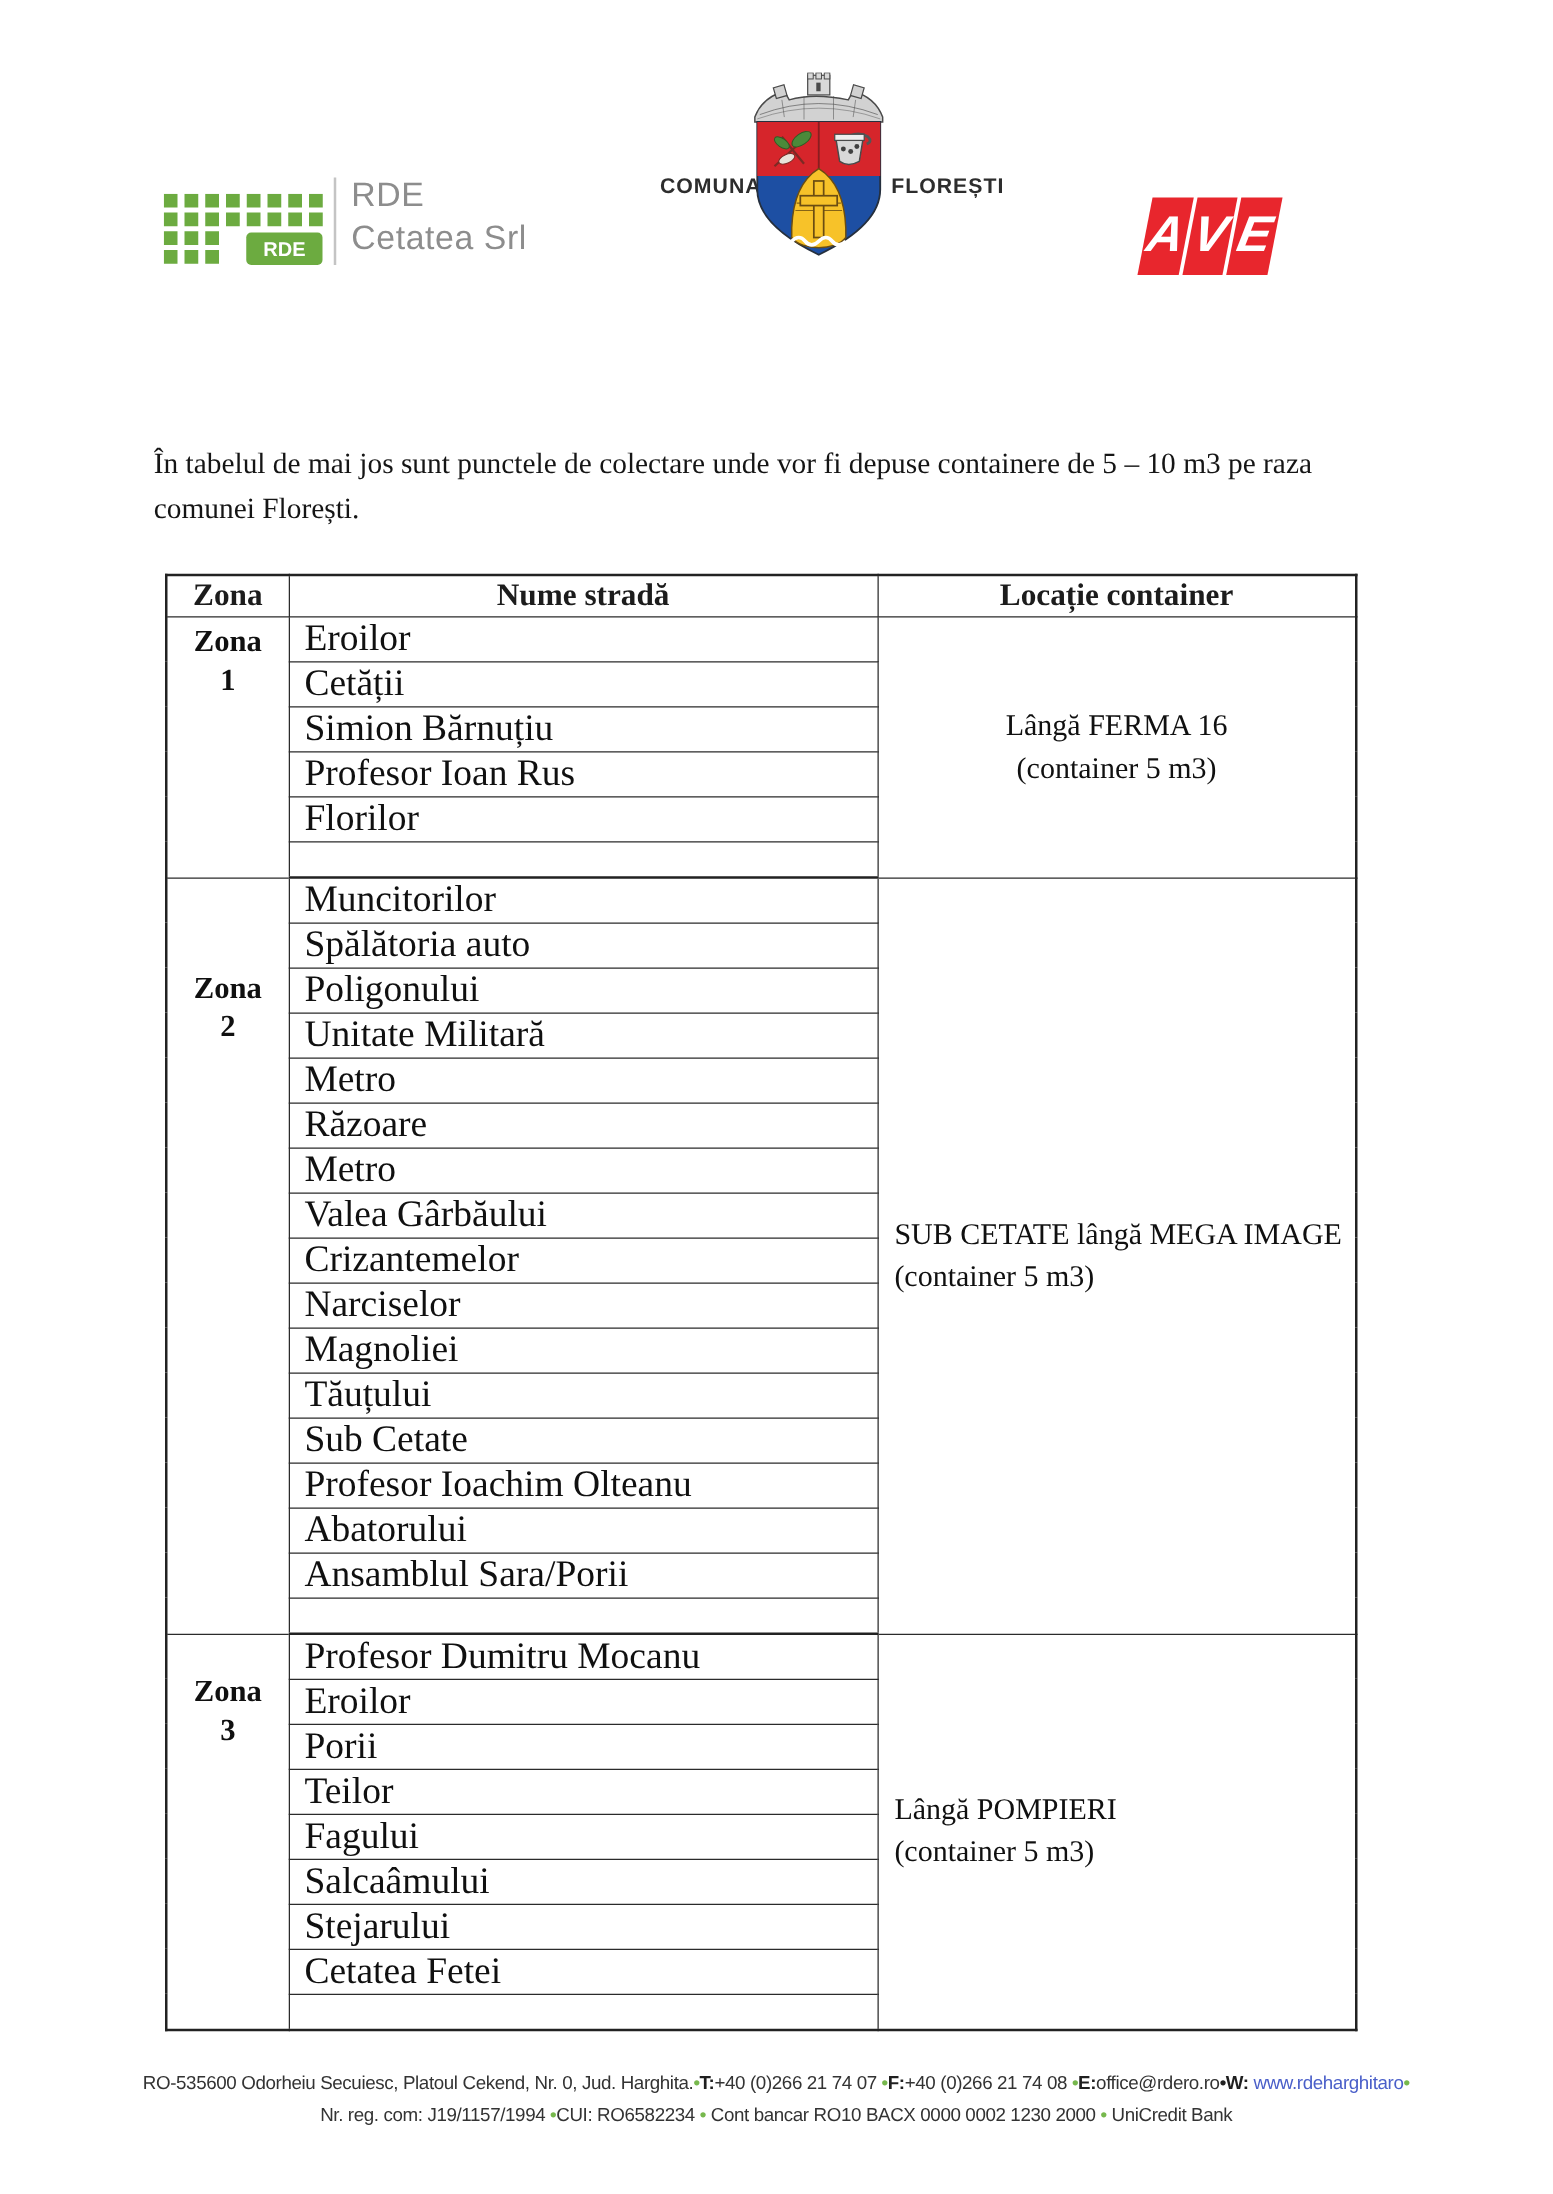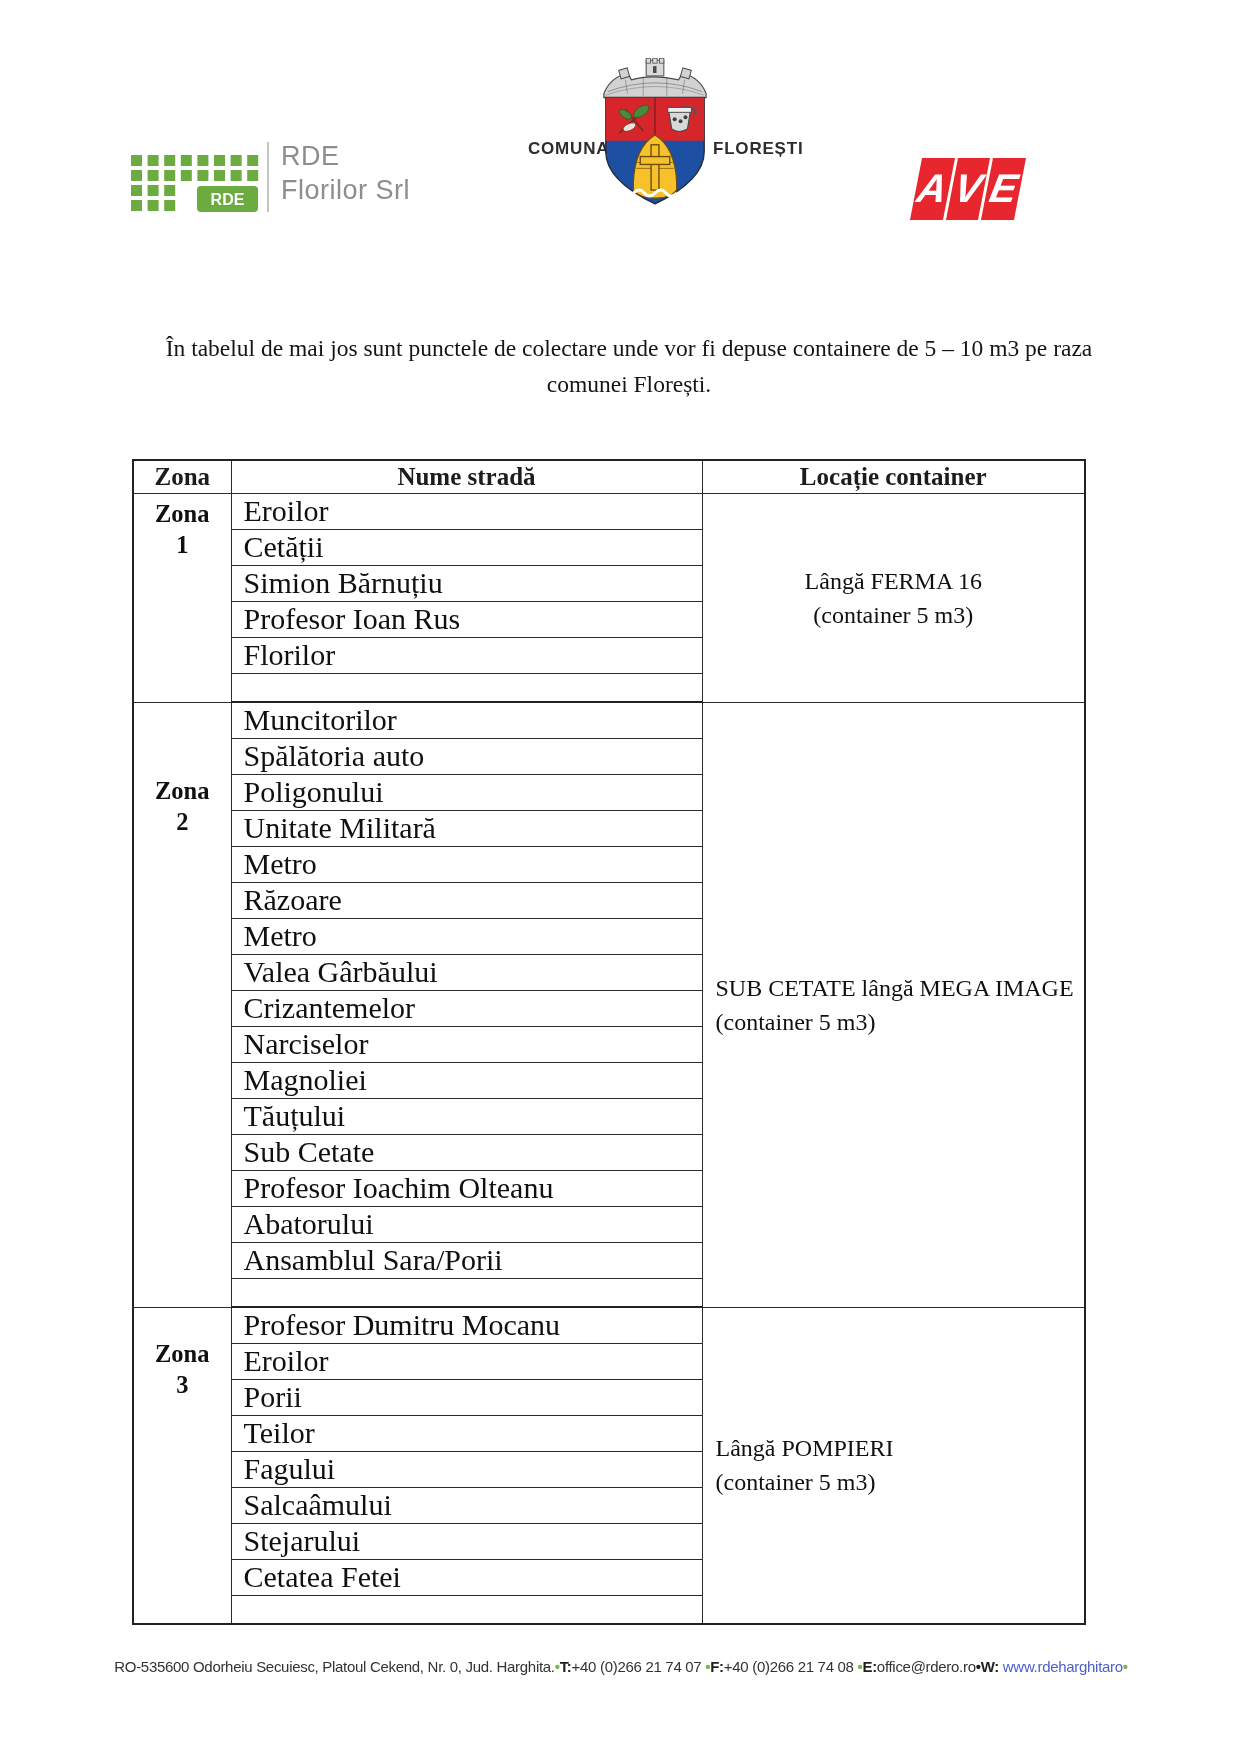--- a/index.html
+++ b/index.html
@@ -21,22 +21,22 @@
   .crest-label.left { left:528px; width:98px; text-align:left; }
   .crest-label.right { left:713px; }
 
   .ave-logo { position:absolute; left:916px; top:158px; width:104px; height:62px;
               transform:skewX(-11deg); display:flex; gap:3px; }
   .ave-seg { flex:1; background:#e8262d; display:flex; align-items:center; justify-content:center;
              color:#fff; font-family:"Liberation Sans",sans-serif; font-weight:bold;
              font-style:italic; font-size:40px; line-height:1; padding-bottom:2px; }
 
   
-  .intro { position:absolute; left:123px; top:330px; width:1012px;
-           font-size:23.5px; line-height:36px; color:#151515;text-align:center; }
+  .intro { position:absolute; left:123px; top:353px; width:1012px;
+           font-size:23.5px; line-height:36px; color:#151515; }
 
   
   .tbl { position:absolute; left:132px; top:459px; border-collapse:collapse;
          table-layout:fixed; width:952px; }
   .tbl th, .tbl td { border:1.6px solid #2b2b2b; }
   .tbl { border:2.4px solid #222; }
   .tbl th { font-size:25px; font-weight:bold; text-align:center; height:33px; padding:0 4px; }
   .col-zona { width:98px; } .col-street { width:471px; } .col-loc { width:383px; }
   td.street { height:36px; font-size:30px; padding-left:12px; vertical-align:middle;
               color:#101010; white-space:nowrap; overflow:hidden; }
@@ -88,21 +88,21 @@
         <rect x="0" y="45" width="11" height="11"></rect>
           <rect x="16.6" y="45" width="11" height="11"></rect>
           <rect x="33.2" y="45" width="11" height="11"></rect>
         <rect x="66" y="31" width="61" height="26" rx="4"></rect>
       </g>
       <text x="96.5" y="49.5" text-anchor="middle" fill="#ffffff" font-family="Liberation Sans, sans-serif" font-weight="bold" font-size="16">RDE</text>
     </svg>
     <div class="rde-divider"></div>
     <div class="rde-text">
       <div>RDE</div>
-      <div>Florilor Srl</div>
+      <div>Cetatea Srl</div>
     </div>
   </div>
 
   <div class="crest-label left">COMUNA</div>
   <svg class="crest-svg" width="118" height="148" viewBox="0 0 120 150">
 
     <g>
       <rect x="51" y="2" width="18" height="16" fill="#d9d9d9" stroke="#4a4a4a" stroke-width="1"></rect>
       <rect x="51" y="0" width="4.5" height="5" fill="#d9d9d9" stroke="#4a4a4a" stroke-width="0.8"></rect>
       <rect x="57.7" y="0" width="4.5" height="5" fill="#d9d9d9" stroke="#4a4a4a" stroke-width="0.8"></rect>
@@ -292,15 +292,18 @@
       <tr>
           <td class="street empty"></td>
         </tr>
     </tbody>
   </table>
 
   <div class="footer">
     <div>
       <span>RO-535600 Odorheiu Secuiesc, Platoul Cekend,  Nr. 0, Jud. Harghita.</span><span class="bullet-green">•</span><span class="bold">T:</span><span>+40 (0)266 21 74 07 </span><span class="bullet-green">•</span><span class="bold">F:</span><span>+40 (0)266 21 74 08 </span><span class="bullet-green">•</span><span class="bold">E:</span><span>office@rdero.ro</span><span class="bullet-dark">•</span><span class="bold">W: </span><span class="link">www.rdeharghitaro</span><span class="bullet-green">•</span>
     </div>
+    <div>
+      <span>Nr. reg. com: J19/1157/1994 </span><span class="bullet-green">•</span><span>CUI: RO6582234 </span><span class="bullet-green">•</span><span> Cont bancar RO10 BACX 0000 0002 1230 2000 </span><span class="bullet-green">•</span><span> UniCredit  Bank</span>
+    </div>
   </div>
 
 </div>
 
 </body></html>

